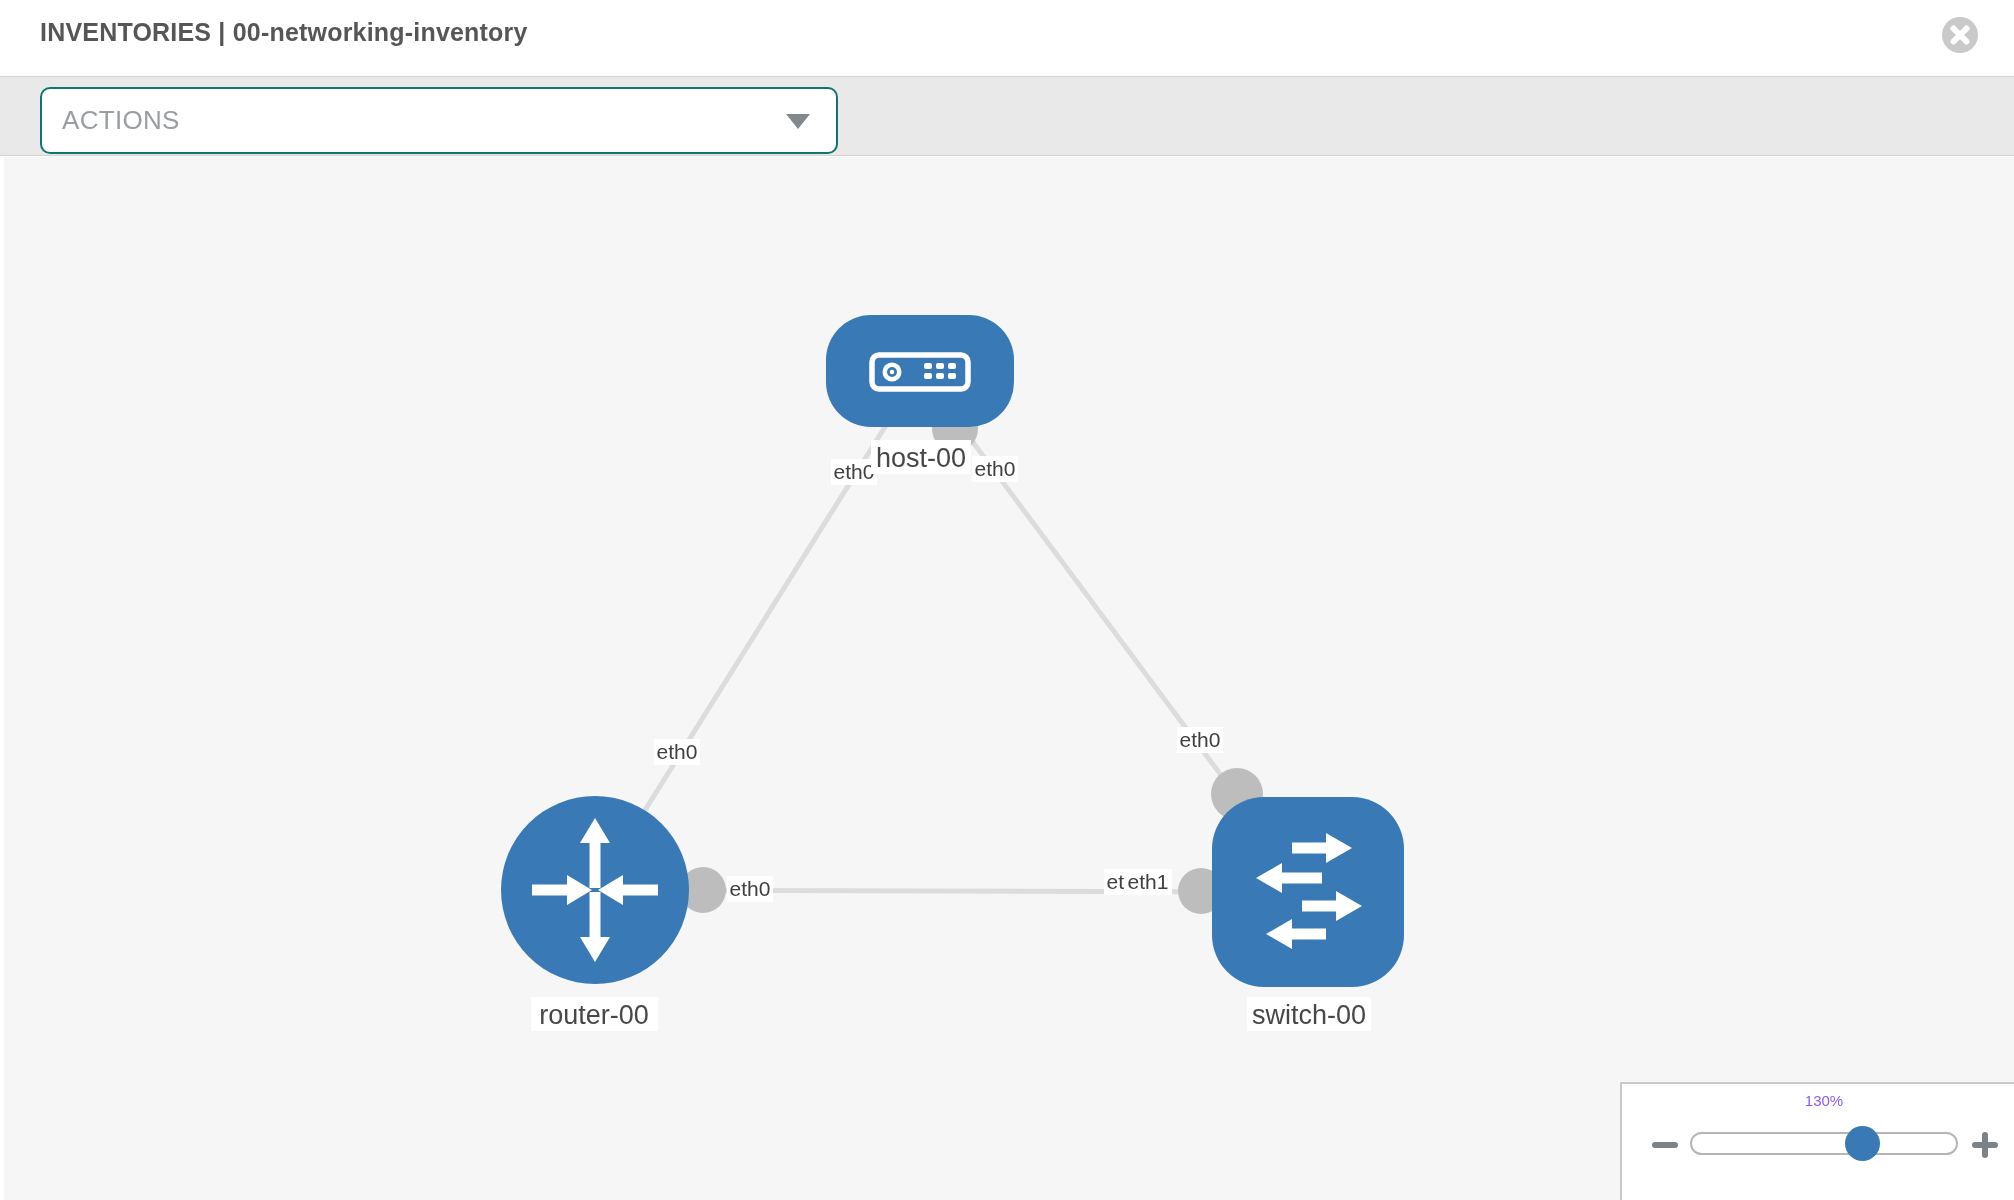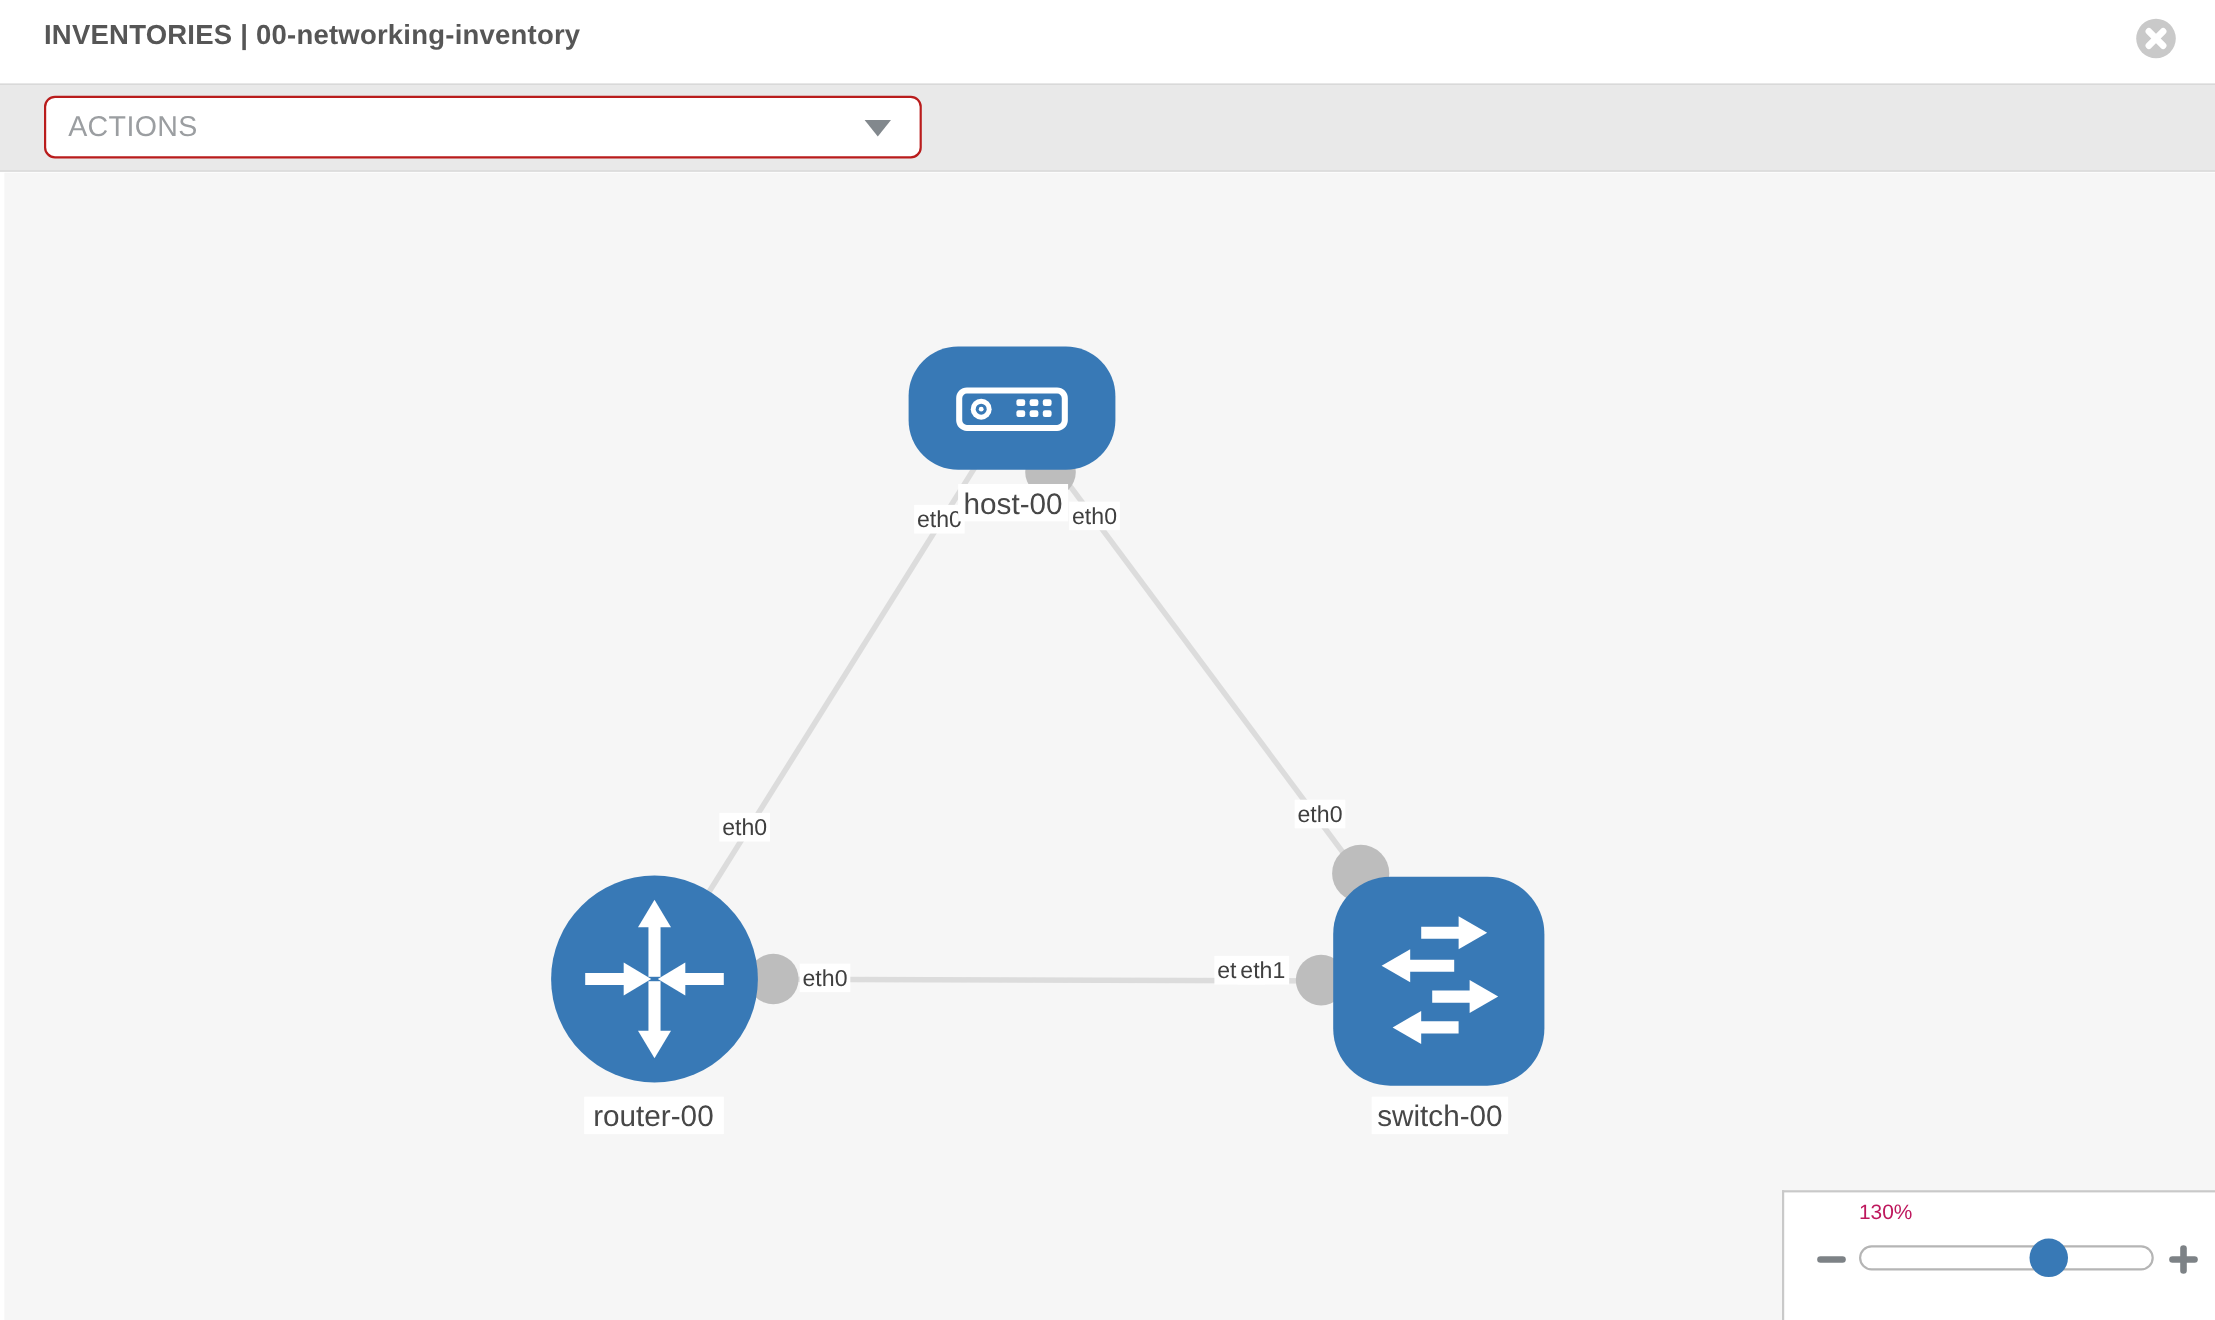--- a/index.html
+++ b/index.html
@@ -20,22 +20,22 @@
   .close-btn{
     position:absolute;left:1941px;top:16px;width:38px;height:38px;cursor:pointer;
   }
   
   .toolbar{
     position:absolute;top:76px;left:0;width:2014px;height:80px;
     background:#e9e9e9;border-top:1px solid #d2d2d2;border-bottom:1px solid #d2d2d2;
     box-sizing:border-box;
   }
   .select-box{
-    position:absolute;top:10px;height:57px;background:#ffffff;
-    border:2px solid #b91c1c;border-radius:10px;box-sizing:border-box;
+    position:absolute;top:10px;height:67px;background:#ffffff;
+    border:2px solid #0f766e;border-radius:10px;box-sizing:border-box;
     display:flex;align-items:center;cursor:pointer;
   }
   .select-box .label{
     margin-left:20px;font-size:26px;color:#9b9ea1;letter-spacing:.3px;
   }
   .caret{
     position:absolute;right:26px;top:50%;margin-top:-7px;width:0;height:0;
     border-left:12px solid transparent;border-right:12px solid transparent;
     border-top:15px solid #82888d;
   }
@@ -54,22 +54,22 @@
   .topology{position:absolute;top:0;left:0;}
   .iface-text{font-size:21px;fill:#3f3f3f;}
   .name-text{font-size:27px;fill:#474747;}
   
   .zoom-panel{
     position:absolute;left:1620px;top:1082px;width:394px;height:118px;
     background:#ffffff;border-left:2px solid #c9c9c9;border-top:2px solid #c9c9c9;
     box-sizing:border-box;
   }
   .zoom-level{
-    position:absolute;left:68px;top:8px;width:268px;text-align:left;
-    font-size:19px;color:#be185d;
+    position:absolute;left:68px;top:8px;width:268px;text-align:center;
+    font-size:15px;color:#8b5cf6;
   }
   .zoom-out{
     position:absolute;left:26px;top:46px;width:34px;height:30px;cursor:pointer;
     display:flex;align-items:center;justify-content:center;
   }
   .minus-bar{width:26px;height:6px;background:#7d8286;border-radius:3px;}
   .zoom-track{
     position:absolute;left:68px;top:48px;width:268px;height:23px;background:#ffffff;
     border:2px solid #b5b5b5;border-radius:13px;box-sizing:border-box;cursor:pointer;
   }

